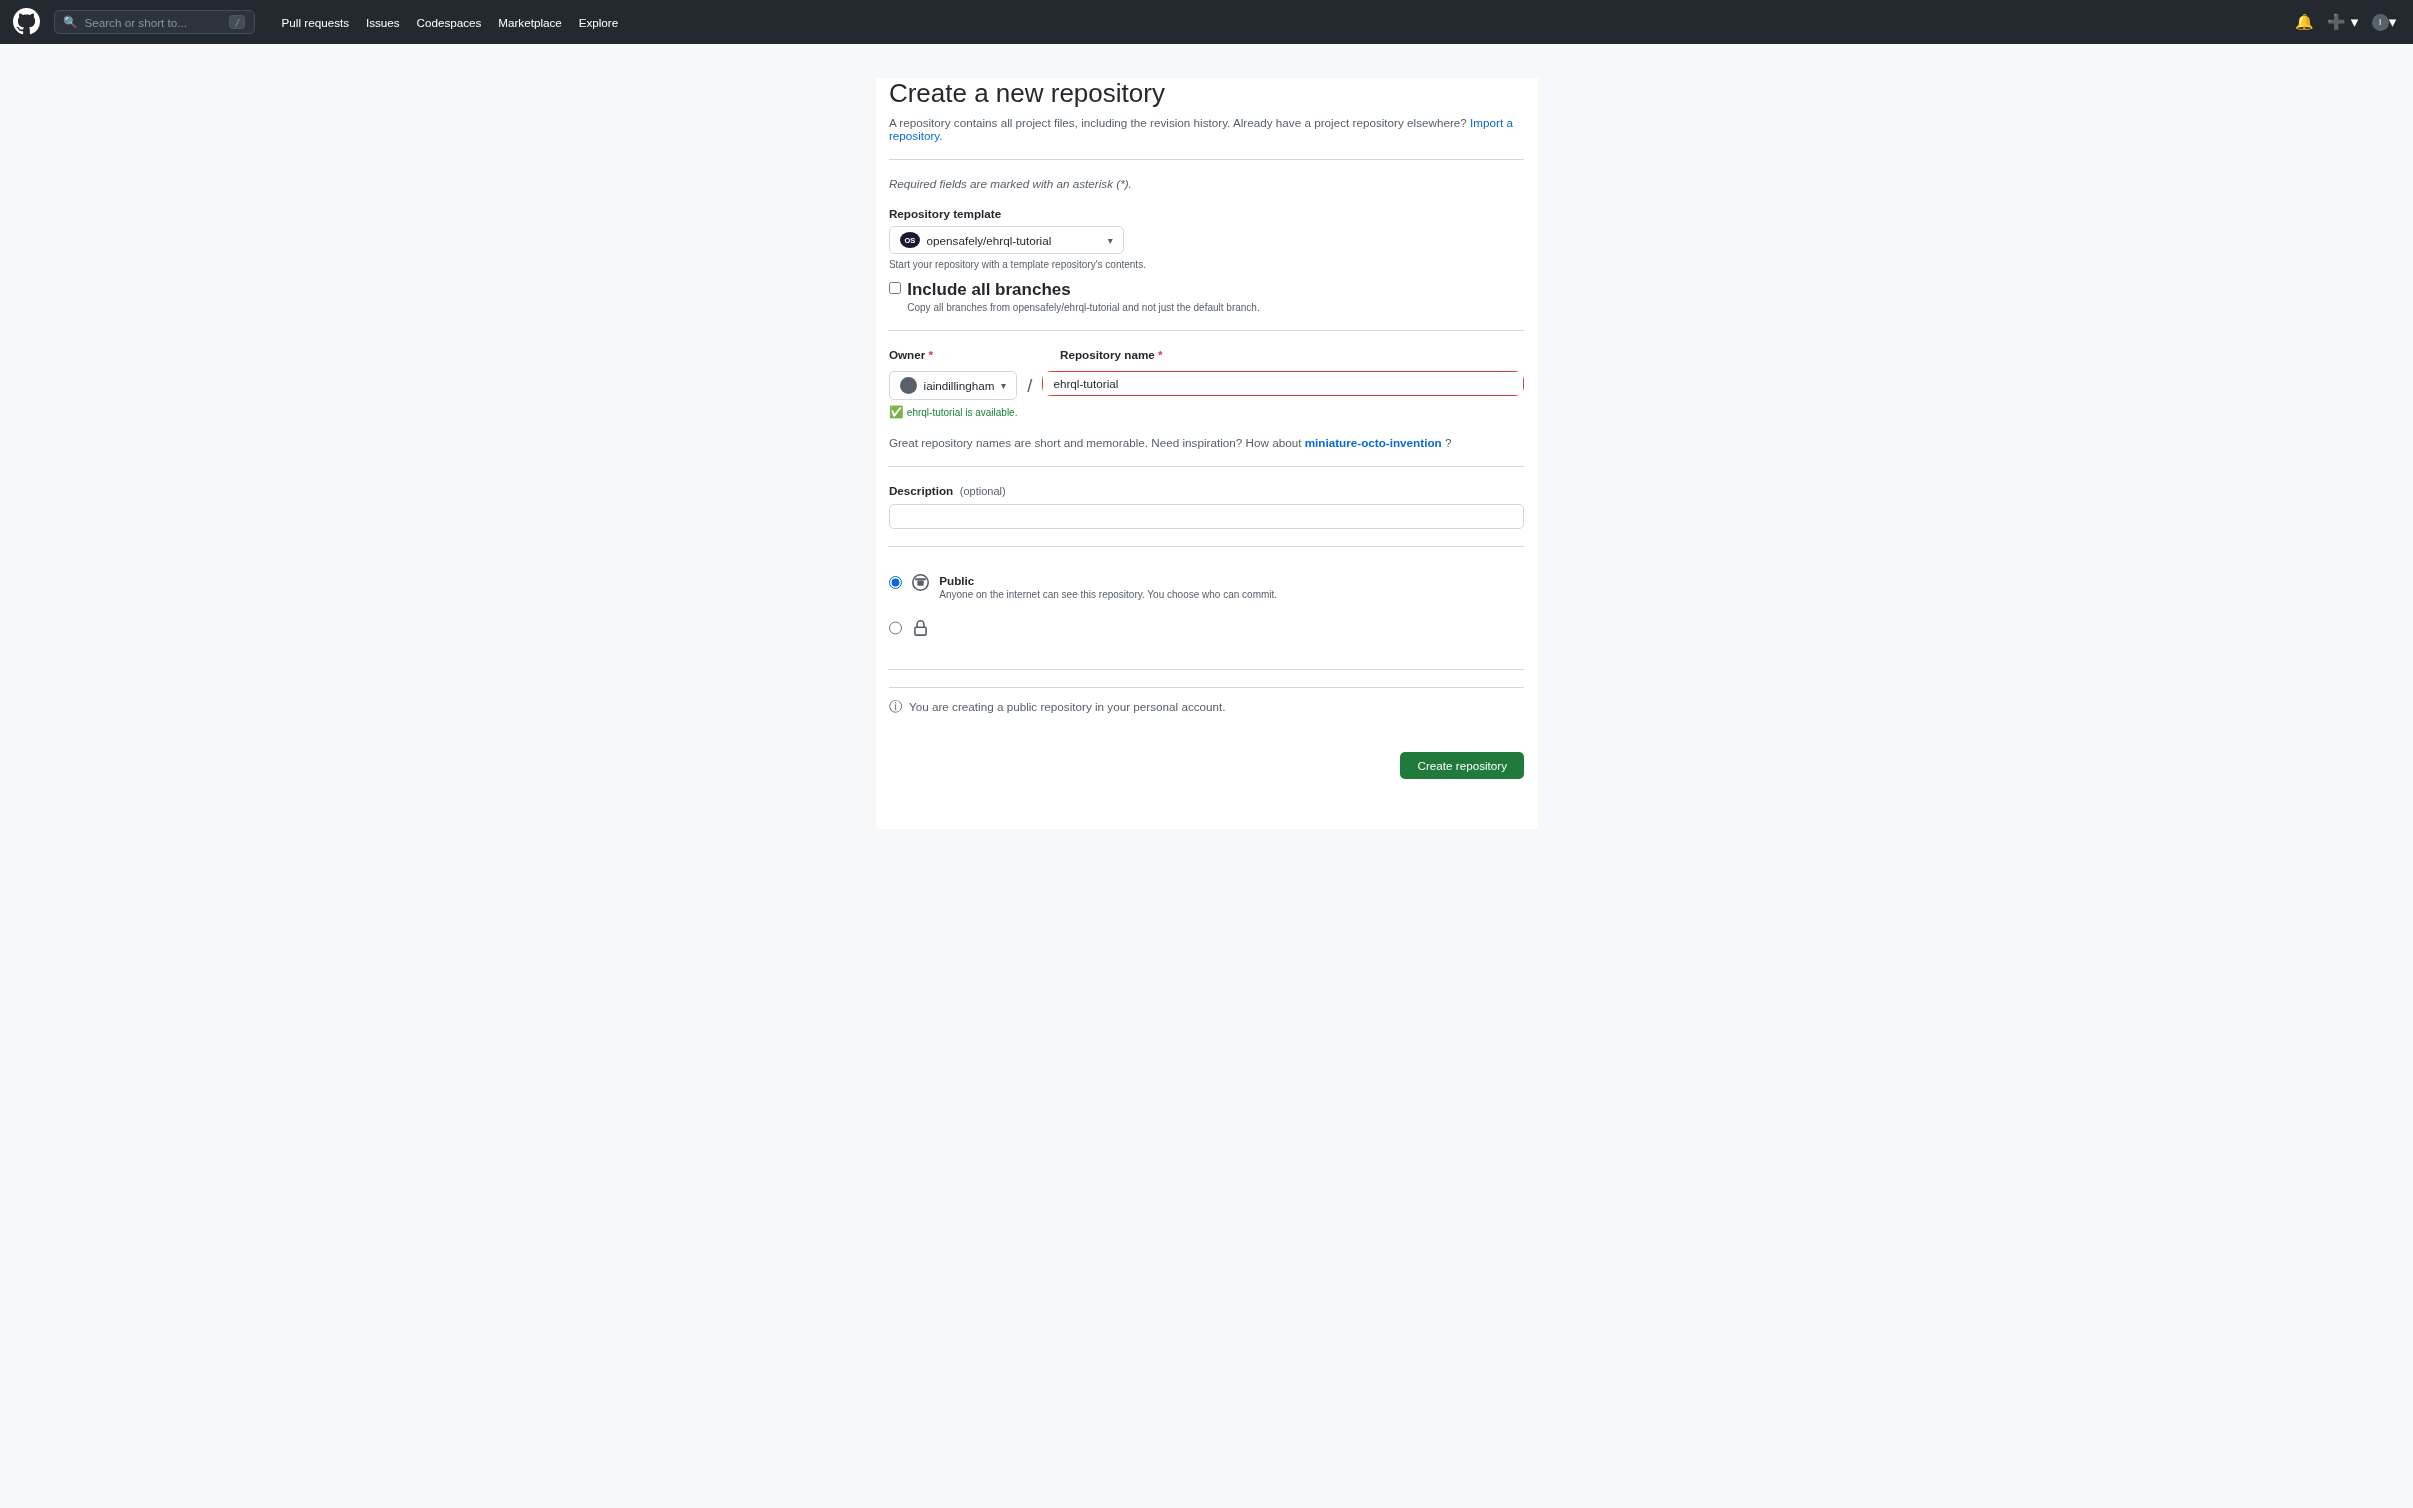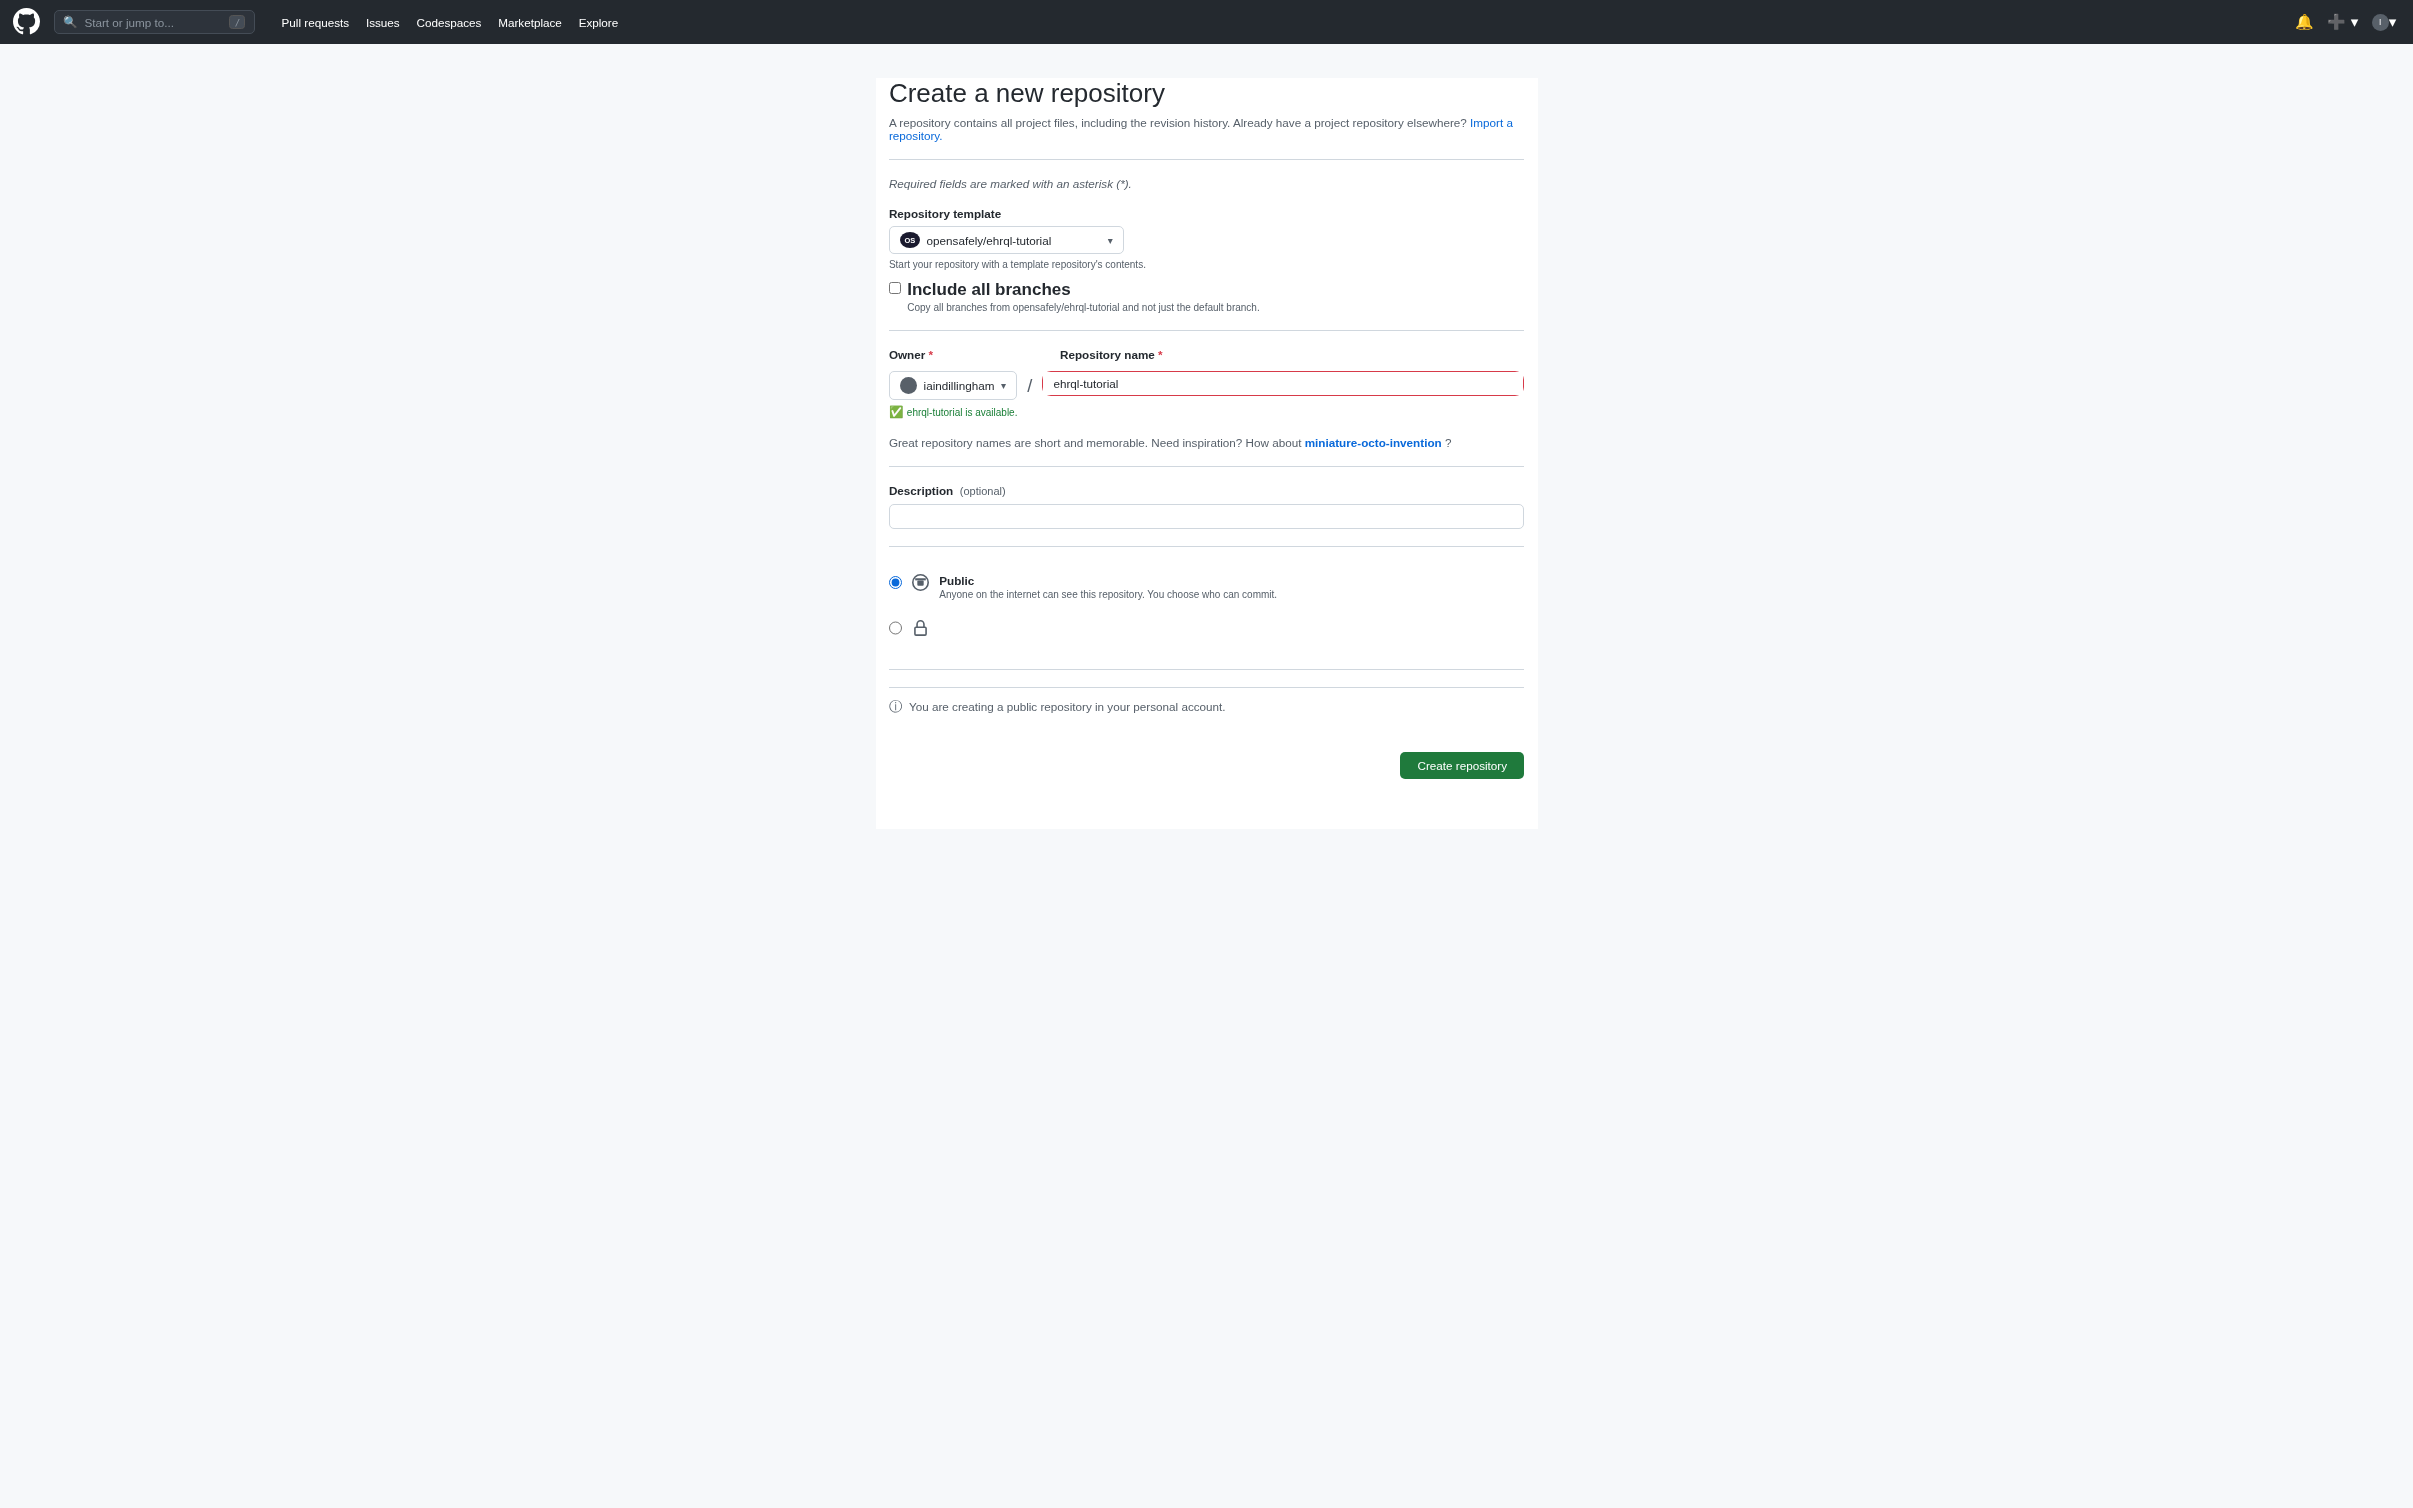--- a/index.html
+++ b/index.html
@@ -430,21 +430,21 @@
         -.01-.53.63-.01 1.08.58 1.23.82.72 1.21 1.87.87 2.33.66.07-.52.28-.87.51-1.07-1.78-.2
         -3.64-.89-3.64-3.95 0-.87.31-1.59.82-2.15-.08-.2-.36-1.02.08-2.12 0 0 .67-.21 2.2.82.64
         -.18 1.32-.27 2-.27.68 0 1.36.09 2 .27 1.53-1.04 2.2-.82 2.2-.82.44 1.1.16 1.92.08 2.12
         .51.56.82 1.27.82 2.15 0 3.07-1.87 3.75-3.65 3.95.29.25.54.73.54 1.48 0 1.07-.01
         1.93-.01 2.2 0 .21.15.46.55.38A8.013 8.013 0 0016 8c0-4.42-3.58-8-8-8z"></path>
     </svg>
   </div>
 
   <div class="navbar-search">
     <span class="navbar-search-icon">🔍</span>
-    <span class="navbar-search-text">Start or jump to...</span>
+    <span class="navbar-search-text">Search or short to...</span>
     <kbd class="navbar-search-kbd">/</kbd>
   </div>
 
   <div class="navbar-nav">
     <span class="navbar-nav-item">Pull requests</span>
     <span class="navbar-nav-item">Issues</span>
     <span class="navbar-nav-item">Codespaces</span>
     <span class="navbar-nav-item">Marketplace</span>
     <span class="navbar-nav-item">Explore</span>
   </div>

